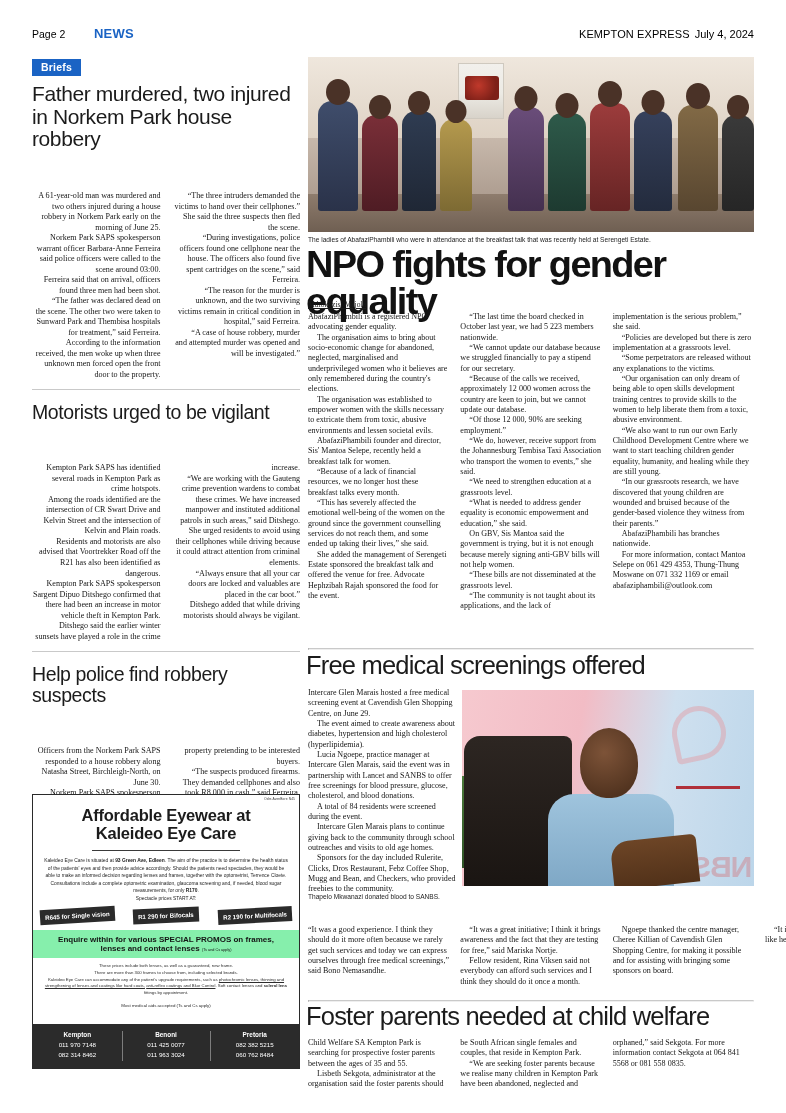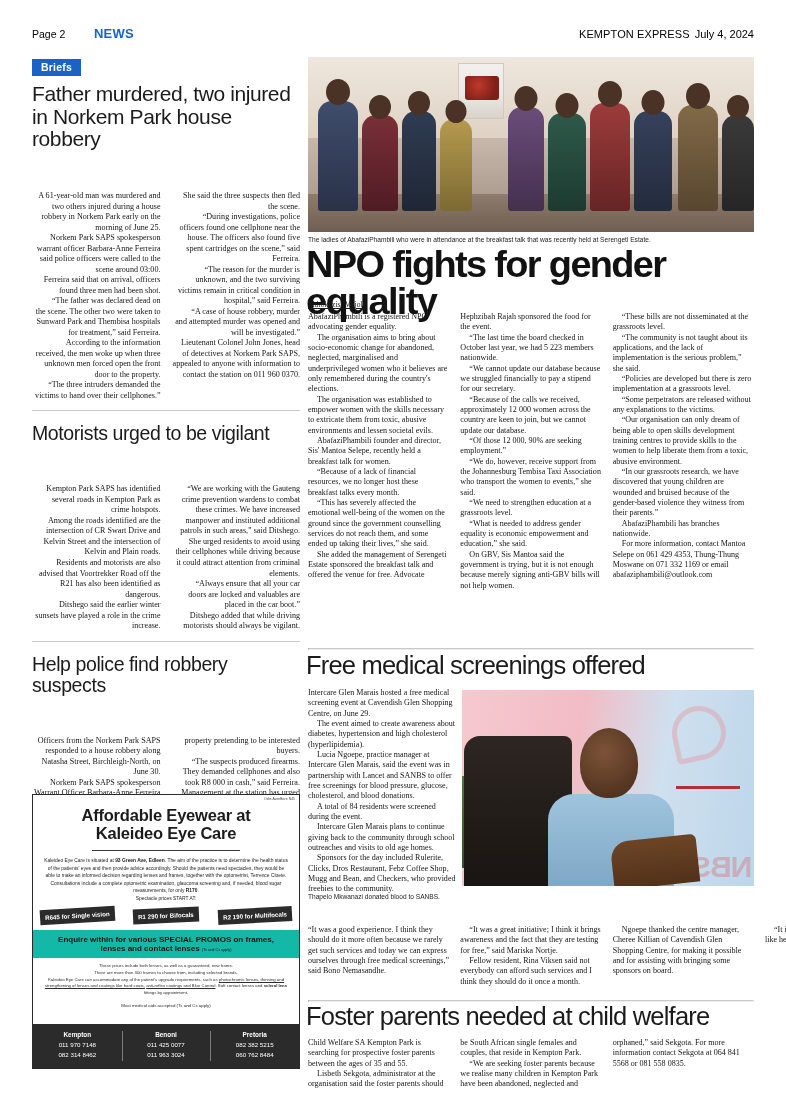--- a/index.html
+++ b/index.html
@@ -138,21 +138,21 @@
   .price-tag {
     background: #2b2b2b; color: #fff;
     font-size: 6.2px; font-weight: bold;
     padding: 4px 5px;
     transform: rotate(-3.5deg);
     white-space: nowrap;
   }
   .price-tag:nth-child(2) { transform: rotate(-2.5deg); }
   .price-tag:nth-child(3) { transform: rotate(-3deg); }
   .promo {
-    background: #14b8a6;
+    background: #86efac;
     margin: 7px 0 0 0;
     padding: 5px 8px;
     text-align: center;
   }
   .promo-l1 { font-size: 8px; font-weight: bold; color: #141414; }
   .promo-l2 { font-size: 8px; font-weight: bold; color: #141414; }
   .promo-l2 small { font-size: 3.8px; font-weight: normal; }
   .ad-fine {
     font-size: 4.3px; line-height: 1.55;
     text-align: center; color: #2c2c2c;
@@ -405,29 +405,29 @@
         <p>A 61-year-old man was murdered and two others injured during a house robbery in Norkem Park early on the morning of June 25.</p>
         <p>Norkem Park SAPS spokesperson warrant officer Barbara-Anne Ferreira said police officers were called to the scene around 03:00.</p>
         <p>Ferreira said that on arrival, officers found three men had been shot.</p>
         <p>“The father was declared dead on the scene. The other two were taken to Sunward Park and Thembisa hospitals for treatment,” said Ferreira.</p>
         <p>According to the information received, the men woke up when three unknown men forced open the front door to the property.</p>
         <p>“The three intruders demanded the victims to hand over their cellphones.”</p>
         <p>She said the three suspects then fled the scene.</p>
         <p>“During investigations, police officers found one cellphone near the house. The officers also found five spent cartridges on the scene,” said Ferreira.</p>
         <p>“The reason for the murder is unknown, and the two surviving victims remain in critical condition in hospital,” said Ferreira.</p>
         <p>“A case of house robbery, murder and attempted murder was opened and will be investigated.”</p>
-        <p>Lieutenant Colonel John Jones, head of detectives at Norkem Park SAPS, appealed to anyone with information to contact the station on 011 960 0370.</p>
       </div>
     <hr class="rule">
 
     <h2 class="headline hl-mid">Motorists urged to be vigilant</h2>
     <div class="twocol">
         <p>Kempton Park SAPS has identified several roads in Kempton Park as crime hotspots.</p>
         <p>Among the roads identified are the intersection of CR Swart Drive and Kelvin Street and the intersection of Kelvin and Plain roads.</p>
         <p>Residents and motorists are also advised that Voortrekker Road off the R21 has also been identified as dangerous.</p>
+        <p>Kempton Park SAPS spokesperson Sargent Dipuo Ditshego confirmed that there had been an increase in motor vehicle theft in Kempton Park.</p>
         <p>Ditshego said the earlier winter sunsets have played a role in the crime increase.</p>
         <p>“We are working with the Gauteng crime prevention wardens to combat these crimes. We have increased manpower and instituted additional patrols in such areas,” said Ditshego.</p>
         <p>She urged residents to avoid using their cellphones while driving because it could attract attention from criminal elements.</p>
         <p>“Always ensure that all your car doors are locked and valuables are placed in the car boot.”</p>
         <p>Ditshego added that while driving motorists should always be vigilant.</p>
       </div>
     <hr class="rule">
 
     <h2 class="headline hl-mid">Help police find robbery suspects</h2>
     <div class="twocol">
@@ -546,20 +546,21 @@
       <p>“Of those 12 000, 90% are seeking employment.”</p>
       <p>“We do, however, receive support from the Johannesburg Tembisa Taxi Association who transport the women to events,” she said.</p>
       <p>“We need to strengthen education at a grassroots level.</p>
       <p>“What is needed to address gender equality is economic empowerment and education,” she said.</p>
       <p>On GBV, Sis Mantoa said the government is trying, but it is not enough because merely signing anti-GBV bills will not help women.</p>
       <p>“These bills are not disseminated at the grassroots level.</p>
       <p>“The community is not taught about its applications, and the lack of implementation is the serious problem,” she said.</p>
       <p>“Policies are developed but there is zero implementation at a grassroots level.</p>
       <p>“Some perpetrators are released without any explanations to the victims.</p>
       <p>“Our organisation can only dream of being able to open skills development training centres to provide skills to the women to help liberate them from a toxic, abusive environment.</p>
+      <p>“We also want to run our own Early Childhood Development Centre where we want to start teaching children gender equality, humanity, and healing while they are still young.</p>
       <p>“In our grassroots research, we have discovered that young children are wounded and bruised because of the gender-based violence they witness from their parents.”</p>
       <p>AbafaziPhambili has branches nationwide.</p>
       <p>For more information, contact Mantoa Selepe on 061 429 4353, Thung-Thung Moswane on 071 332 1169 or email abafaziphambili@outlook.com</p>
     </div>
 
   <hr class="med-rule">
   <div class="med-hl">Free medical screenings offered</div>
   <div class="med-col1">
       <p>Intercare Glen Marais hosted a free medical screening event at Cavendish Glen Shopping Centre, on June 29.</p>
       <p>The event aimed to create awareness about diabetes, hypertension and high cholesterol (hyperlipidemia).</p>

